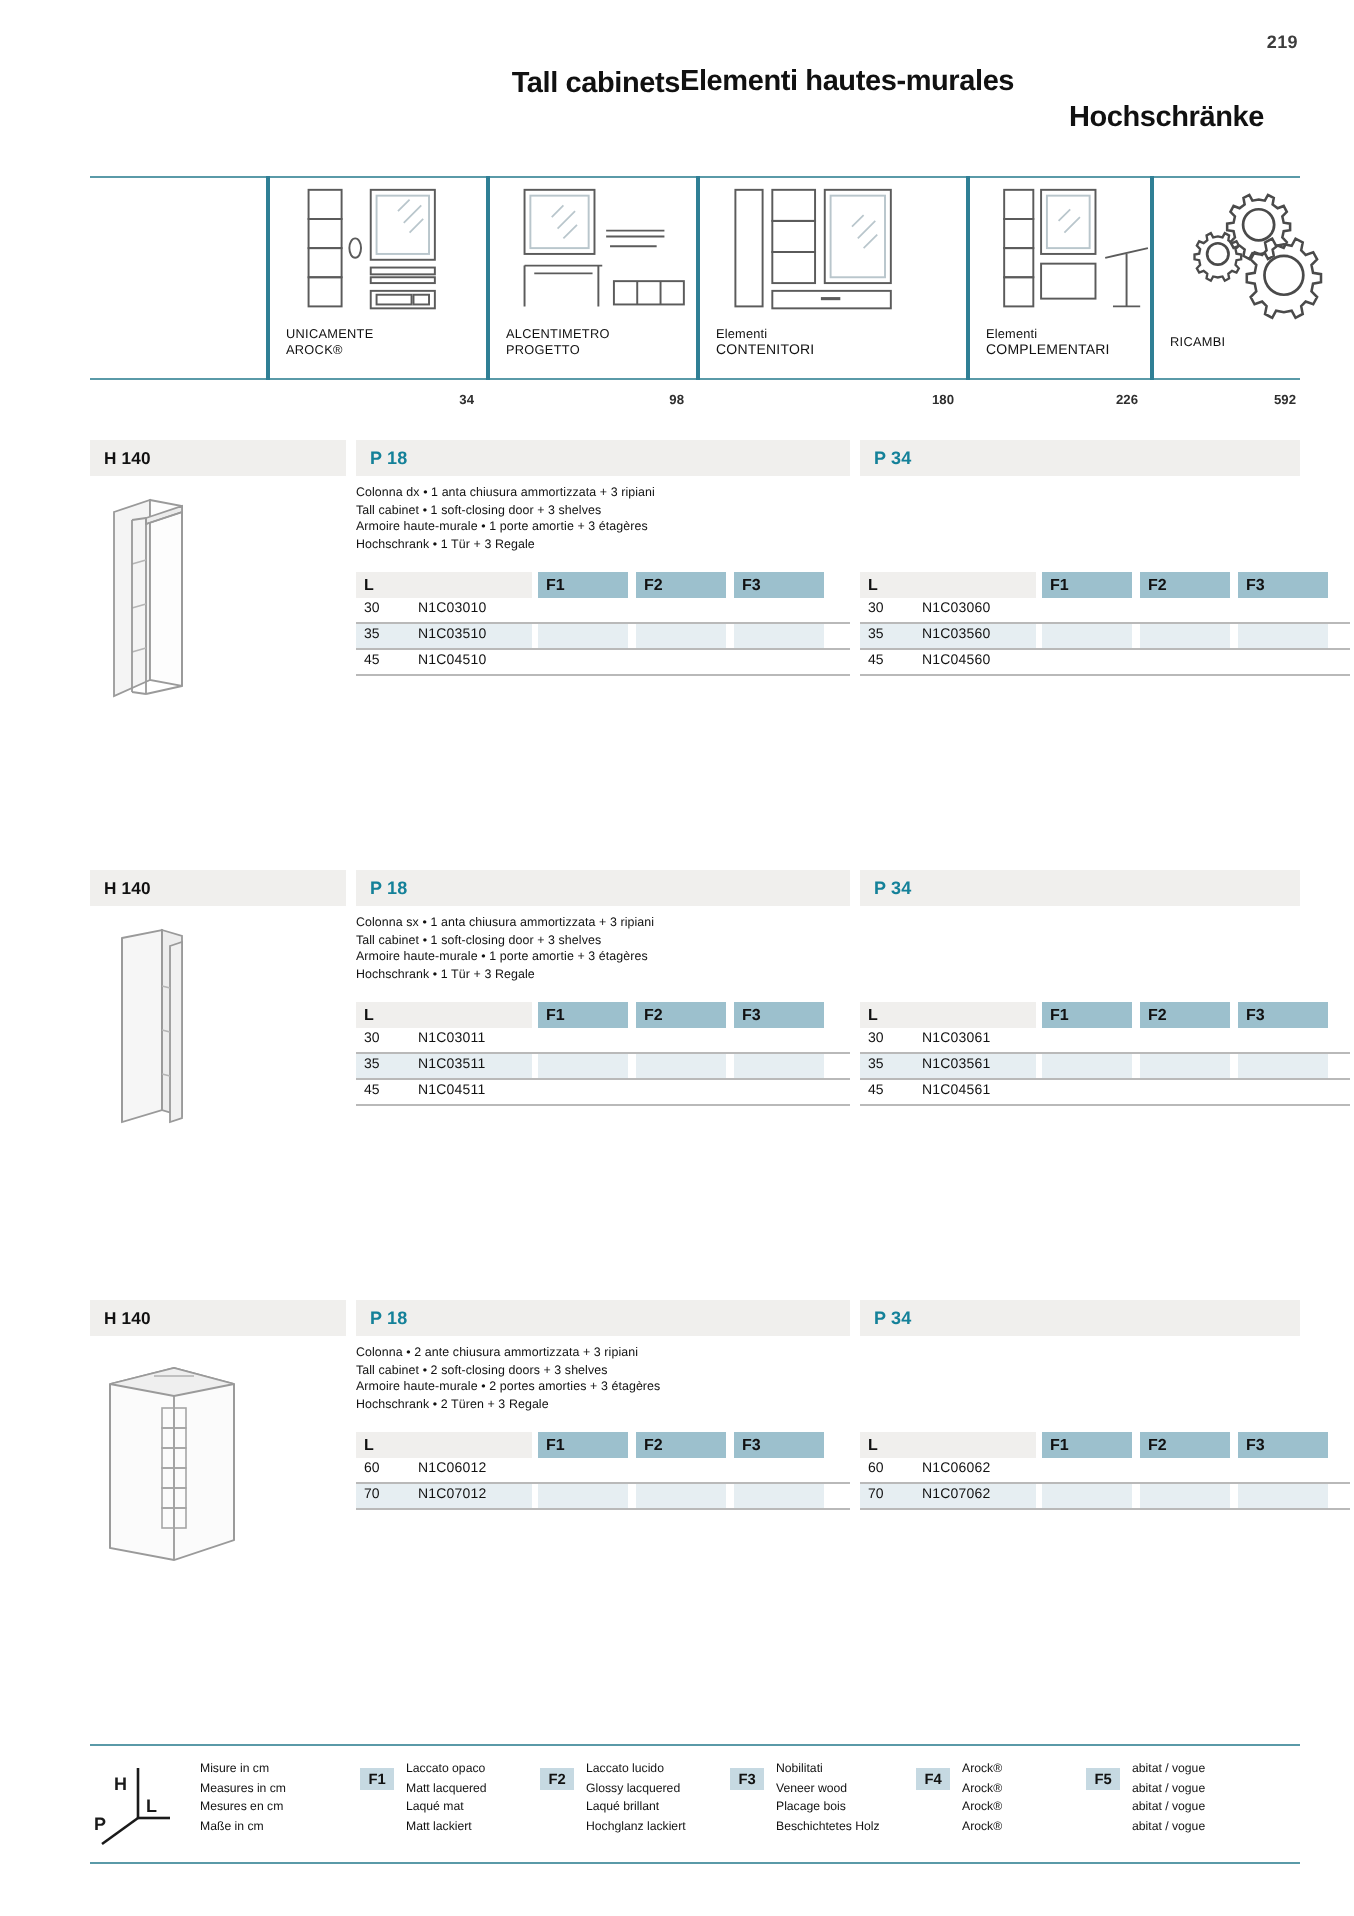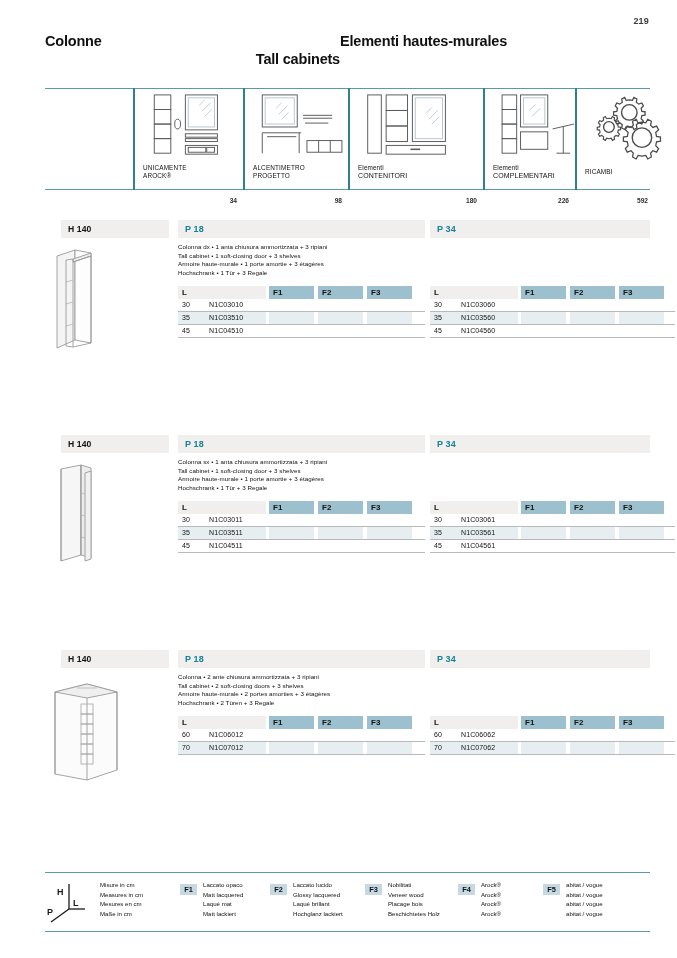--- a/index.html
+++ b/index.html
@@ -133,21 +133,21 @@
   .sec-headrow {
     position: relative;
     height: 18px;
   }
   .bar {
     position: absolute;
     top: 0;
     height: 18px;
     background: #f0efed;
   }
-  .bar-h { left: 16px; width: 108px; }
+  .bar-h { left: 0; width: 128px; }
   .bar-p18 { left: 133px; width: 247px; }
   .bar-p34 { left: 385px; right: 0; }
   .bar-label-h {
     position: absolute;
     left: 7px;
     top: 4px;
     font-size: 8.6px;
     font-weight: bold;
     color: #111;
     letter-spacing: .1px;
@@ -296,25 +296,25 @@
     height: 42px;
   }
 </style>
 </head>
 <body>
 
 <div class="page-number">219</div>
 
 <div class="titles">
   <div class="title-col-left">
-    <div class="title-line-1">Colonne</div>
     <div class="title-line-2">Tall cabinets</div>
   </div>
   <div class="title-col-right">
     <div class="title-line-1">Elementi hautes-murales</div>
+    <div class="title-line-2">Hochschränke</div>
   </div>
 </div>
 
 <div class="navstrip">
   <div class="nav-rule-top"></div>
   <div class="nav-rule-bottom"></div>
   <div class="nav-items">
 
     <div class="nav-cell" style="left:0px;width:110px;">
       <div class="nav-divider"></div>

